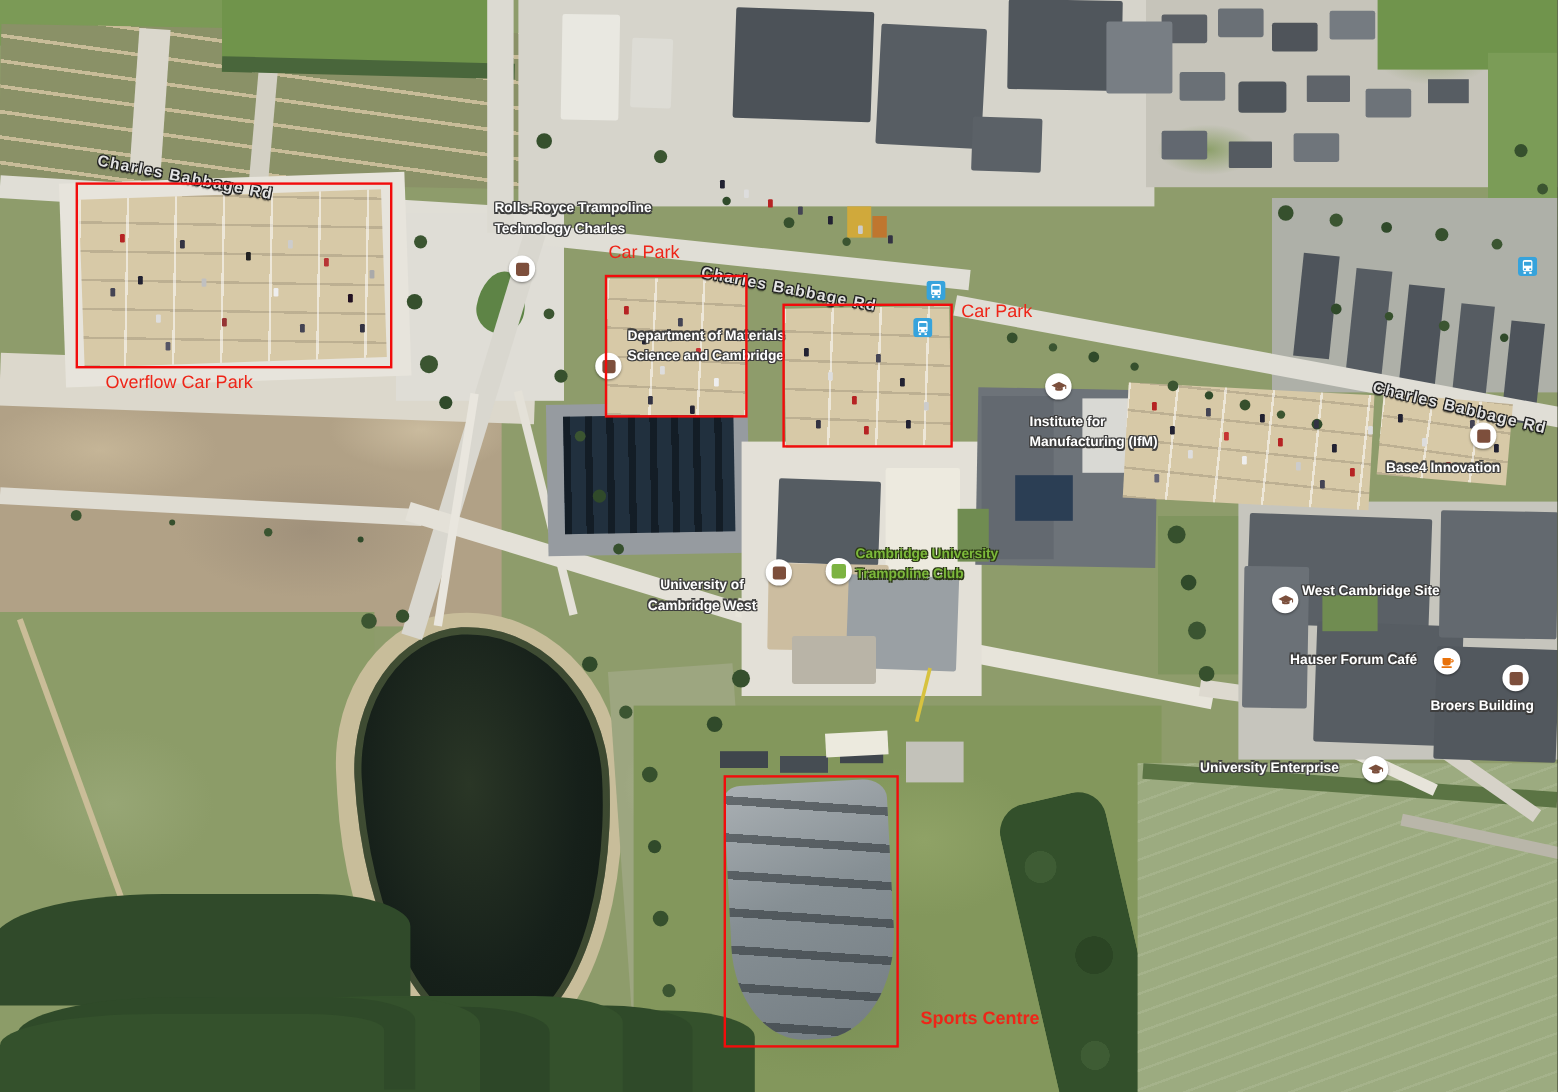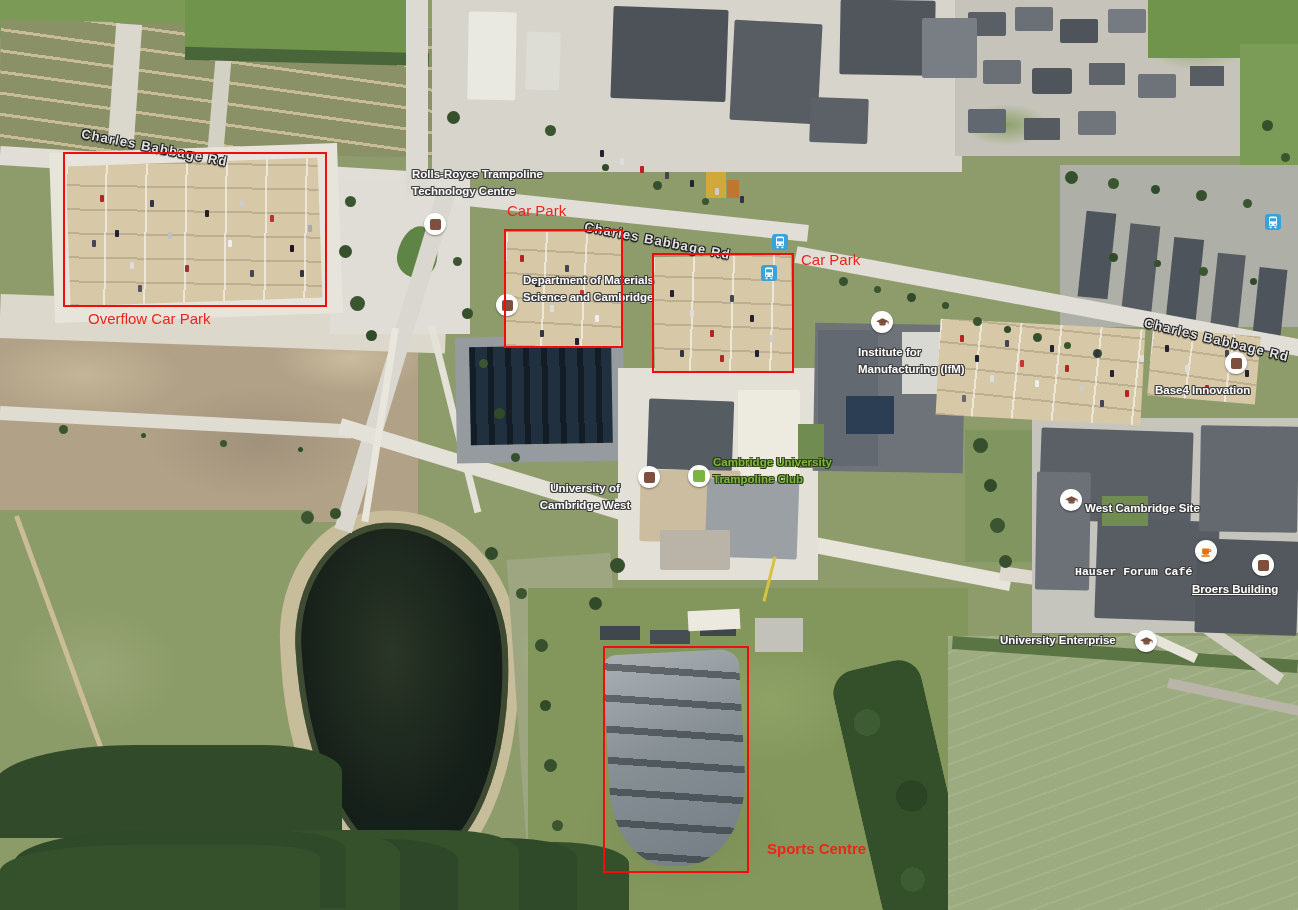--- a/index.html
+++ b/index.html
@@ -300,48 +300,48 @@
     <div class="dots trees"></div>
     <div class="dots cars"></div>
   </div>
 
   <div class="road-label" style="left:83px;top:126px;transform:rotate(11deg);">Charles Babbage Rd</div>
   <div class="road-label" style="left:586px;top:219px;transform:rotate(11deg);">Charles Babbage Rd</div>
   <div class="road-label" style="left:1146px;top:315px;transform:rotate(13.5deg);">Charles Babbage Rd</div>
 
   <div class="poi" style="left:412px;top:166px;">
     <span>Rolls-Royce Trampoline</span>
-    <span>Technology Centre</span>
+    <span>Technology Charles</span>
   </div>
   <div class="poi" style="left:523px;top:272px;">
     <span>Department of Materials</span>
     <span>Science and Cambridge</span>
   </div>
   <div class="poi" style="left:858px;top:344px;">
     <span>Institute for</span>
     <span>Manufacturing (IfM)</span>
   </div>
   <div class="poi" style="left:1155px;top:382px;">
     <span>Base4 Innovation</span>
   </div>
   <div class="poi center" style="left:530px;top:480px;width:110px;">
     <span>University of</span>
     <span>Cambridge West</span>
   </div>
   <div class="poi green" style="left:713px;top:454px;">
     <span>Cambridge University</span>
     <span>Trampoline Club</span>
   </div>
-  <div class="poi" style="left:1085px;top:500px;">
+  <div class="poi" style="left:1085px;top:485px;">
     <span>West Cambridge Site</span>
   </div>
-  <div class="poi" style="left:1075px;top:563px;font-family:Liberation Mono, monospace;">
+  <div class="poi" style="left:1075px;top:542px;">
     <span>Hauser Forum Café</span>
   </div>
-  <div class="poi" style="left:1192px;top:581px;text-decoration:underline;">
+  <div class="poi" style="left:1192px;top:581px;">
     <span>Broers Building</span>
   </div>
   <div class="poi" style="left:1000px;top:632px;">
     <span>University Enterprise</span>
   </div>
 
   <div class="pin" style="left:424px;top:213px;">
       <span class="sq"></span>
     </div>
   <div class="pin" style="left:496px;top:294px;">

